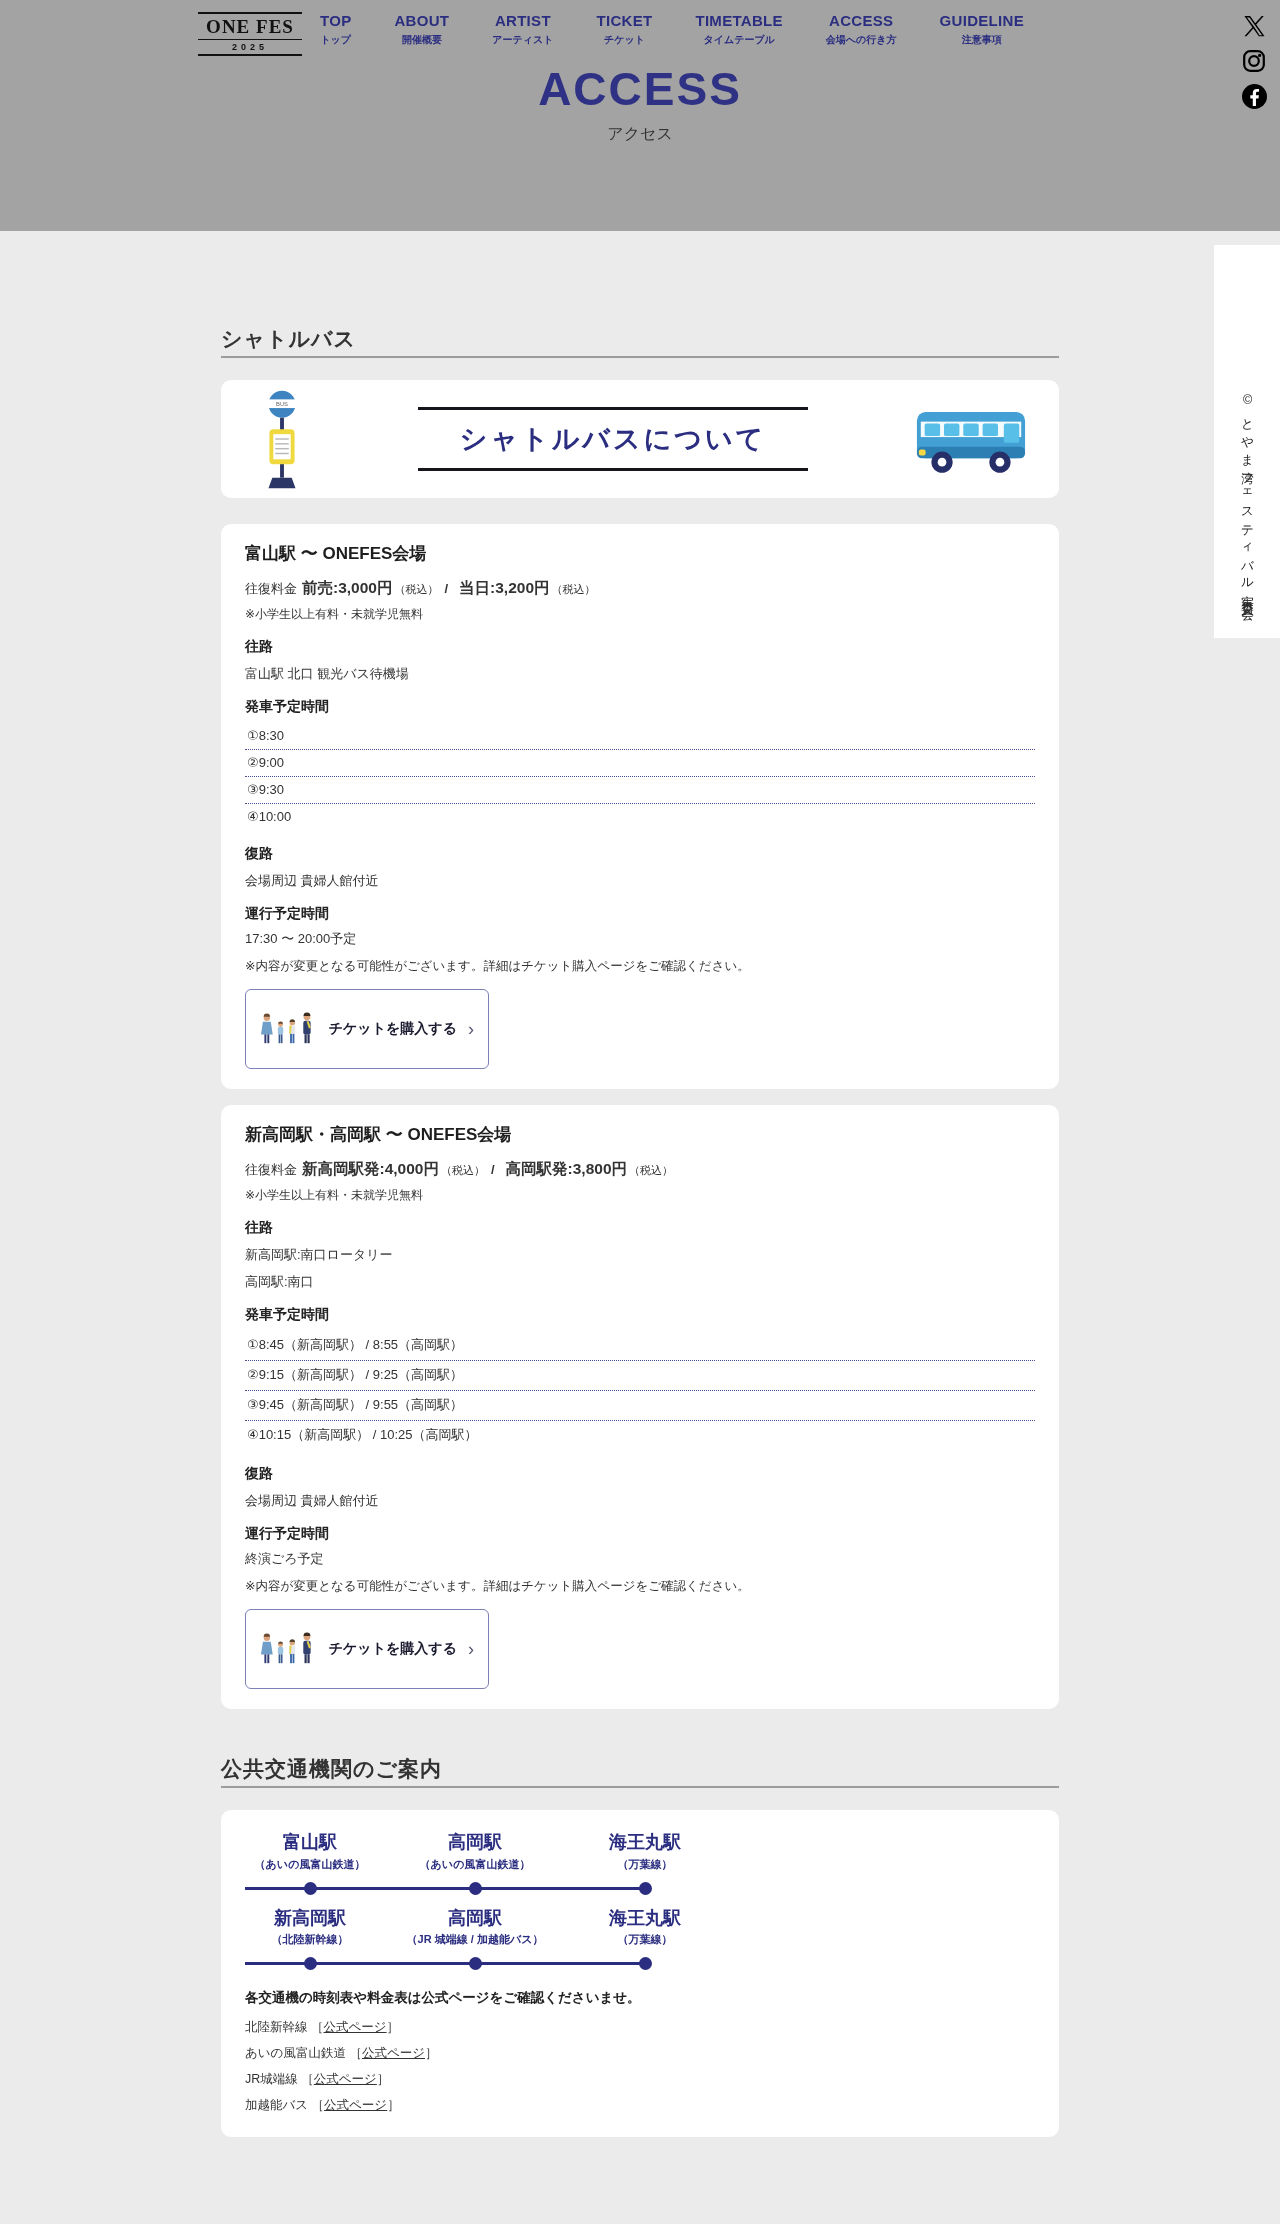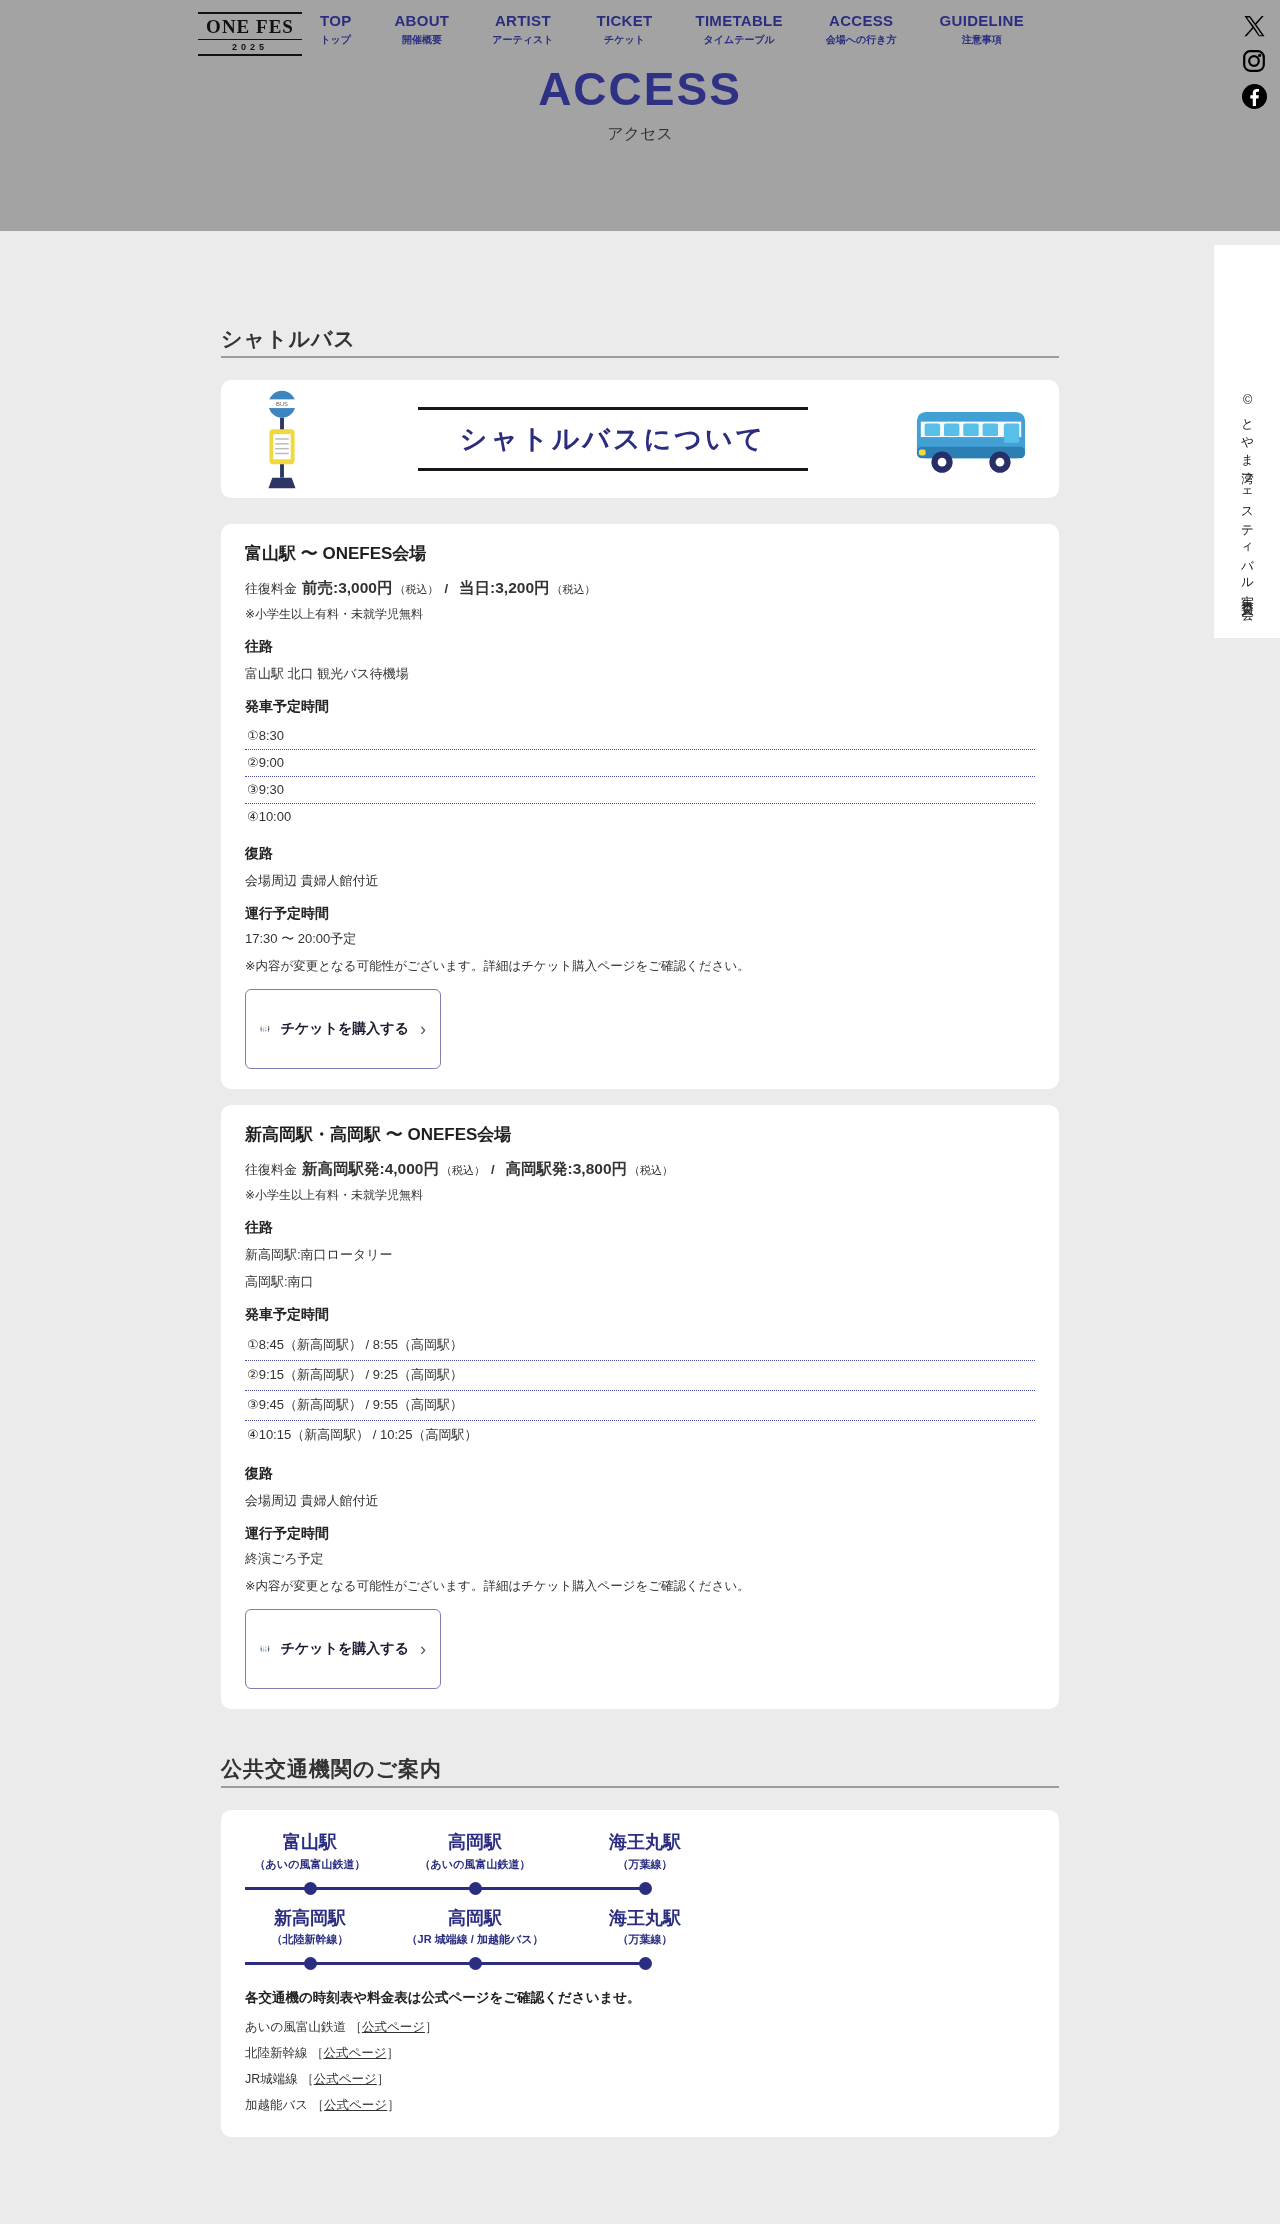--- a/index.html
+++ b/index.html
@@ -42,21 +42,21 @@
   .fare-tax { font-size:11px; margin-left:2px; }
   .fare-sep { font-weight:700; margin:0 6px; }
   .age-note { font-size:12px; margin-top:7px; }
   .sub-label { font-size:14px; font-weight:800; color:#222; margin:15px 0 7px; }
   .route-line { font-size:13px; margin:9px 0; }
   .times { margin-top:2px; }
   .time-row { font-size:13px; padding:5px 2px 6px; border-bottom:1px dotted #4a4d99; }
   .time-row:last-child { border-bottom:none; }
   .schedule-line { font-size:13px; margin-top:2px; }
   .change-note { font-size:12.5px; margin-top:10px; }
-  .ticket-btn { margin-top:14px; width:196px; height:80px; border:1px solid #7d7fb5; border-radius:6px; background:#fff; display:flex; align-items:center; gap:10px; padding:0 14px; cursor:pointer; font-family:inherit; }
+  .ticket-btn { margin-top:14px; width:244px; height:80px; border:1px solid #7d7fb5; border-radius:6px; background:#fff; display:flex; align-items:center; gap:10px; padding:0 14px; cursor:pointer; font-family:inherit; }
   .ticket-label { font-size:14px; font-weight:800; color:#1b1b30; white-space:nowrap; }
   .ticket-chevron { color:#55586e; font-size:18px; margin-left:1px; }
   
   .transit-section { margin-top:46px; }
   .transit-card { background:#fff; border-radius:10px; padding:22px 24px 14px; }
   .line-row { margin-bottom:12px; }
   .stations { display:flex; }
   .station { text-align:center; }
   .st-c1 { width:130px; } .st-c2 { width:200px; } .st-c3 { width:140px; }
   .st-name { font-size:18px; font-weight:800; color:#2b2e80; line-height:1.2; }
@@ -349,25 +349,25 @@
           <div class="track-line"></div>
           <div class="dot dot1"></div>
           <div class="dot dot2"></div>
           <div class="dot dot3"></div>
         </div>
       </div>
 
       <div class="transit-note">各交通機の時刻表や料金表は公式ページをご確認くださいませ。</div>
 
       <div class="link-row">
+        <span>北陸新幹線</span>
+        <span class="bracket">［</span><a class="official-link">公式ページ</a><span class="bracket">］</span>
+      </div>
+      <div class="link-row">
         <span>あいの風富山鉄道</span>
-        <span class="bracket">［</span><a class="official-link">公式ページ</a><span class="bracket">］</span>
-      </div>
-      <div class="link-row">
-        <span>北陸新幹線</span>
         <span class="bracket">［</span><a class="official-link">公式ページ</a><span class="bracket">］</span>
       </div>
       <div class="link-row">
         <span>JR城端線</span>
         <span class="bracket">［</span><a class="official-link">公式ページ</a><span class="bracket">］</span>
       </div>
       <div class="link-row">
         <span>加越能バス</span>
         <span class="bracket">［</span><a class="official-link">公式ページ</a><span class="bracket">］</span>
       </div>

